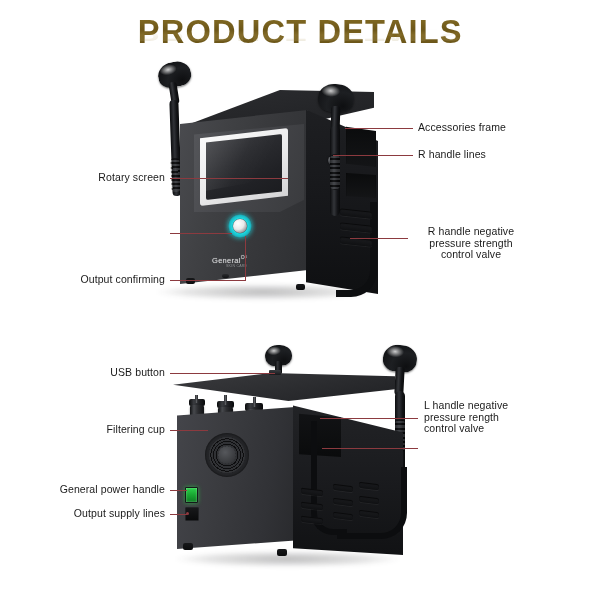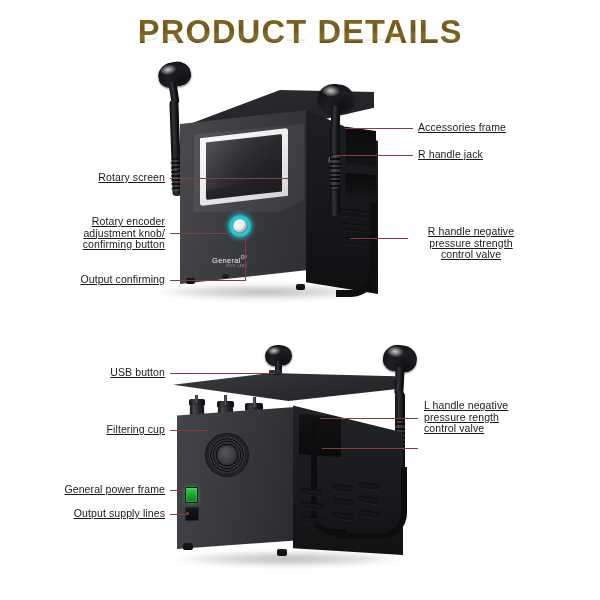--- a/index.html
+++ b/index.html
@@ -32,21 +32,21 @@
     transform-origin:top center;
     opacity:.34;
     -webkit-mask-image:linear-gradient(180deg,rgba(0,0,0,.85),rgba(0,0,0,0) 72%);
     mask-image:linear-gradient(180deg,rgba(0,0,0,.85),rgba(0,0,0,0) 72%);
     pointer-events:none;
   }
 
   
   .lbl{
     position:absolute;font-size:10.5px;color:#1a1a1a;line-height:11.5px;
-    white-space:pre-line;letter-spacing:.1px;text-decoration:underline;
+    white-space:pre-line;letter-spacing:.1px;
   }
   .lbl.r{text-align:right;}
   .lbl.l{text-align:left;}
   .lbl.c{text-align:center;}
 
   
   .lead{position:absolute;background:#8c3a3f;height:1px;}
   .lead.v{width:1px;height:auto;}
   .dot{position:absolute;width:3px;height:3px;border-radius:50%;background:#8c3a3f;}
 
@@ -256,33 +256,30 @@
     <div style="position:absolute;left:72px;top:212px;width:7px;height:4px;border-radius:2px;
                 background:linear-gradient(180deg,#2a2b2e,#121315);"></div>
 
     <div class="foot" style="left:36px;top:216px;width:9px;height:6px;"></div>
     <div class="foot" style="left:146px;top:222px;width:9px;height:6px;"></div>
   </div>
 
   <div class="lbl r" style="left:70px;top:172px;width:95px;">Rotary screen</div>
   <div class="lead" style="left:170px;top:178px;width:118px;"></div>
 
-  <div class="lbl r" style="left:50px;top:216px;width:115px;">Rotary encoder
-adjustment knob/
-confirming button</div>
   <div class="lead" style="left:170px;top:233px;width:62px;"></div>
 
   <div class="lbl r" style="left:75px;top:274px;width:90px;">Output confirming</div>
   <div class="lead" style="left:170px;top:280px;width:75px;"></div>
   <div class="lead v" style="left:245px;top:236px;width:1px;height:45px;"></div>
 
   <div class="lbl l" style="left:418px;top:122px;width:150px;">Accessories frame</div>
   <div class="lead" style="left:345px;top:128px;width:68px;"></div>
 
-  <div class="lbl l" style="left:418px;top:149px;width:150px;">R handle jack</div>
+  <div class="lbl l" style="left:418px;top:149px;width:150px;">R handle lines</div>
   <div class="lead" style="left:333px;top:155px;width:80px;"></div>
 
   <div class="lbl c" style="left:412px;top:226px;width:118px;">R handle negative
 pressure strength
 control valve</div>
   <div class="lead" style="left:350px;top:238px;width:58px;"></div>
 
   <div class="scene" id="dev-bot">
 
     <div class="shadow" style="left:10px;top:206px;width:225px;height:16px;"></div>
@@ -355,21 +352,21 @@
     <div class="foot" style="left:18px;top:198px;width:10px;height:7px;"></div>
     <div class="foot" style="left:112px;top:204px;width:10px;height:7px;"></div>
   </div>
 
   <div class="lbl r" style="left:85px;top:367px;width:80px;">USB button</div>
   <div class="lead" style="left:170px;top:373px;width:105px;"></div>
 
   <div class="lbl r" style="left:85px;top:424px;width:80px;">Filtering cup</div>
   <div class="lead" style="left:170px;top:430px;width:38px;"></div>
 
-  <div class="lbl r" style="left:55px;top:484px;width:110px;">General power frame</div>
+  <div class="lbl r" style="left:55px;top:484px;width:110px;">General power handle</div>
   <div class="lead" style="left:170px;top:490px;width:17px;"></div>
 
   <div class="lbl r" style="left:65px;top:508px;width:100px;">Output supply lines</div>
   <div class="lead" style="left:170px;top:514px;width:17px;"></div>
   <div class="dot" style="left:186px;top:512px;"></div>
 
   <div class="lbl l" style="left:424px;top:400px;width:130px;">L handle negative
 pressure rength
 control valve</div>
   <div class="lead" style="left:320px;top:418px;width:98px;"></div>

